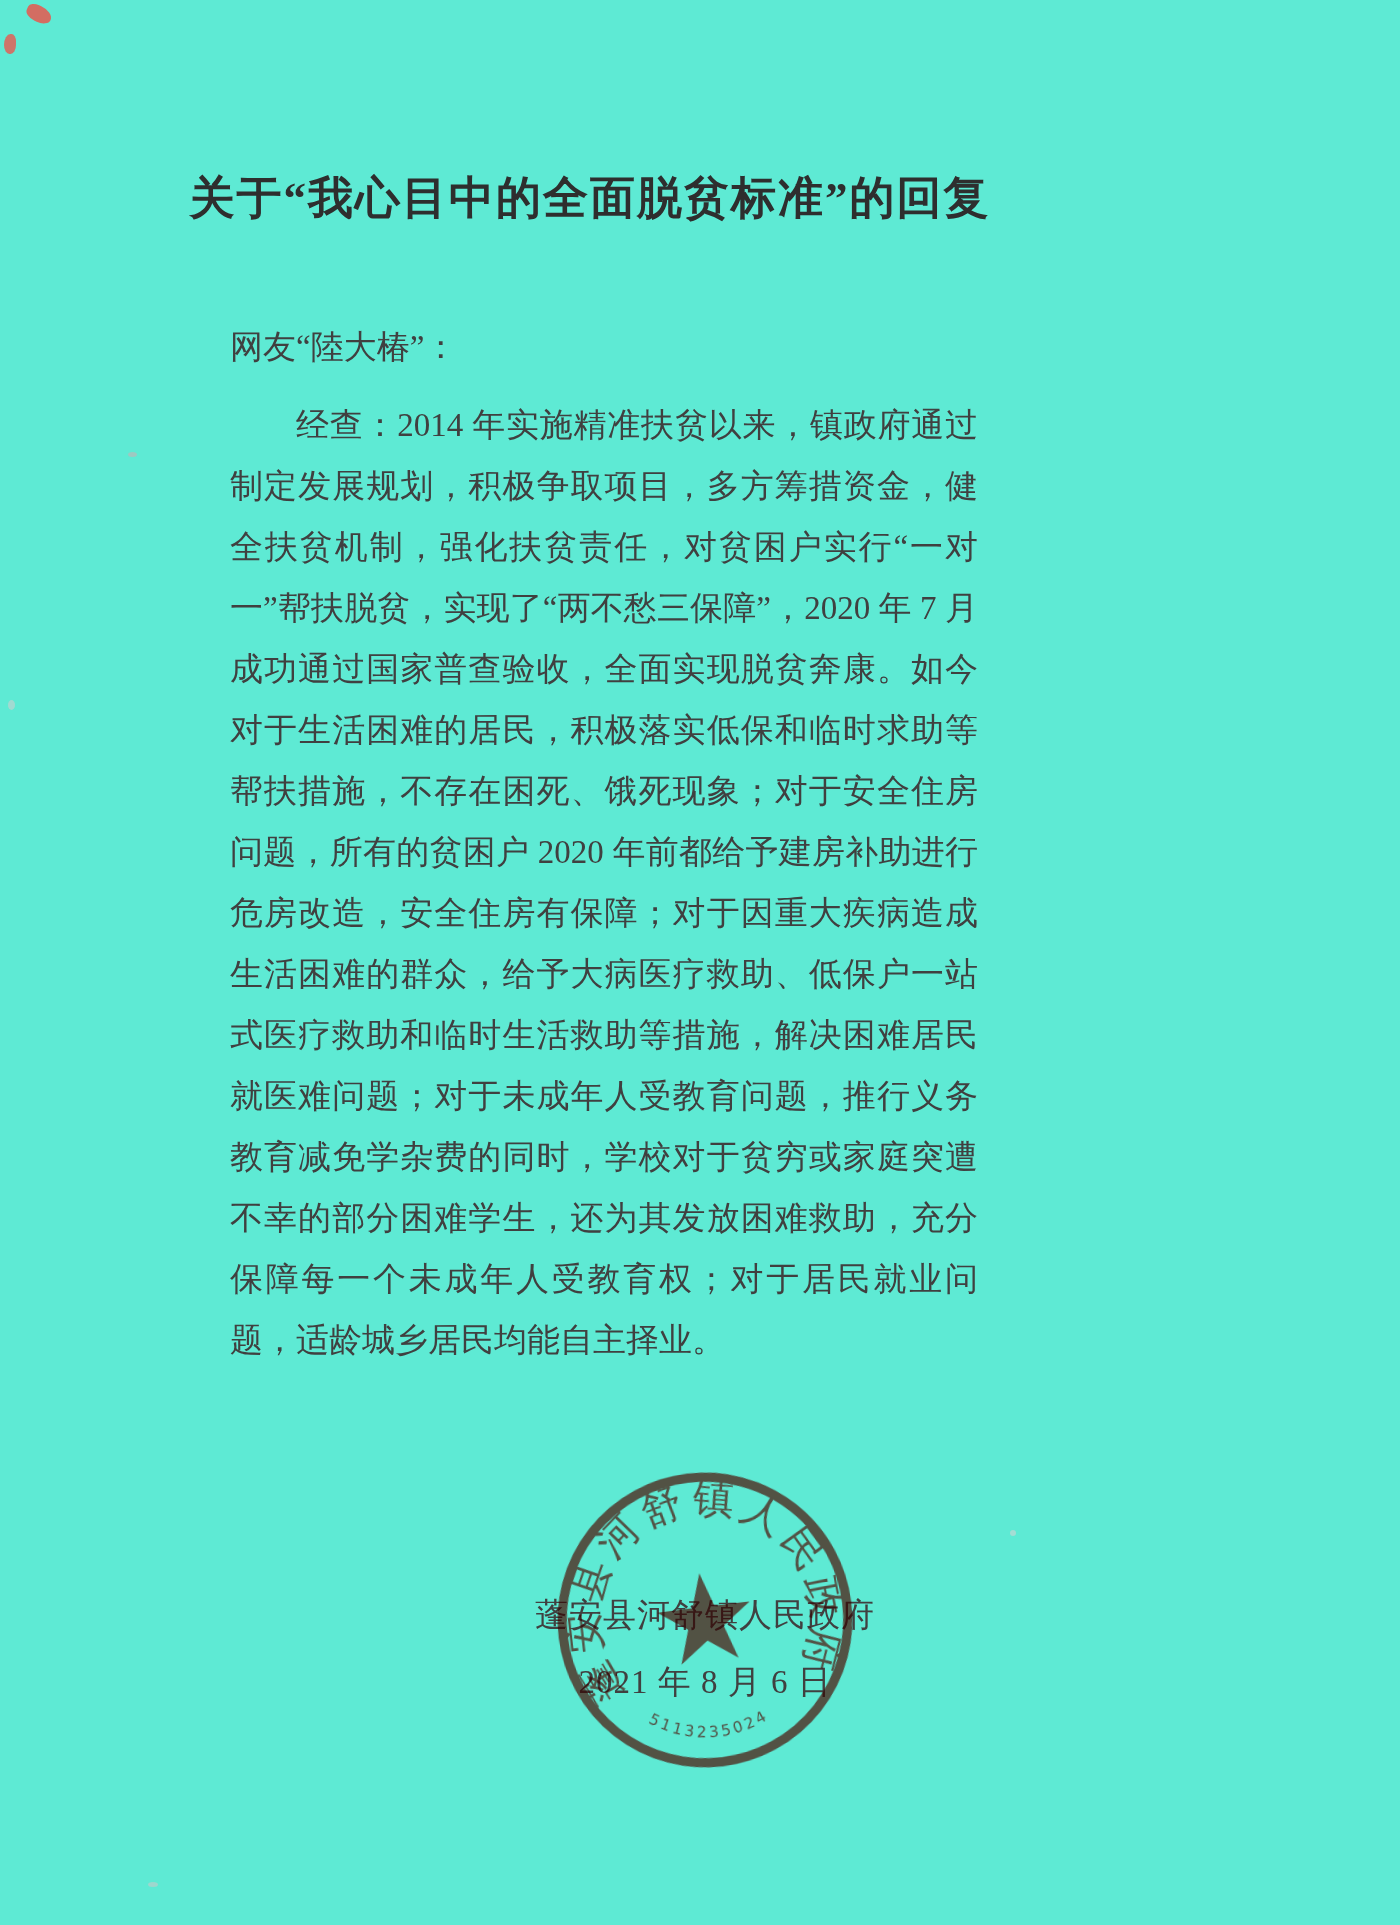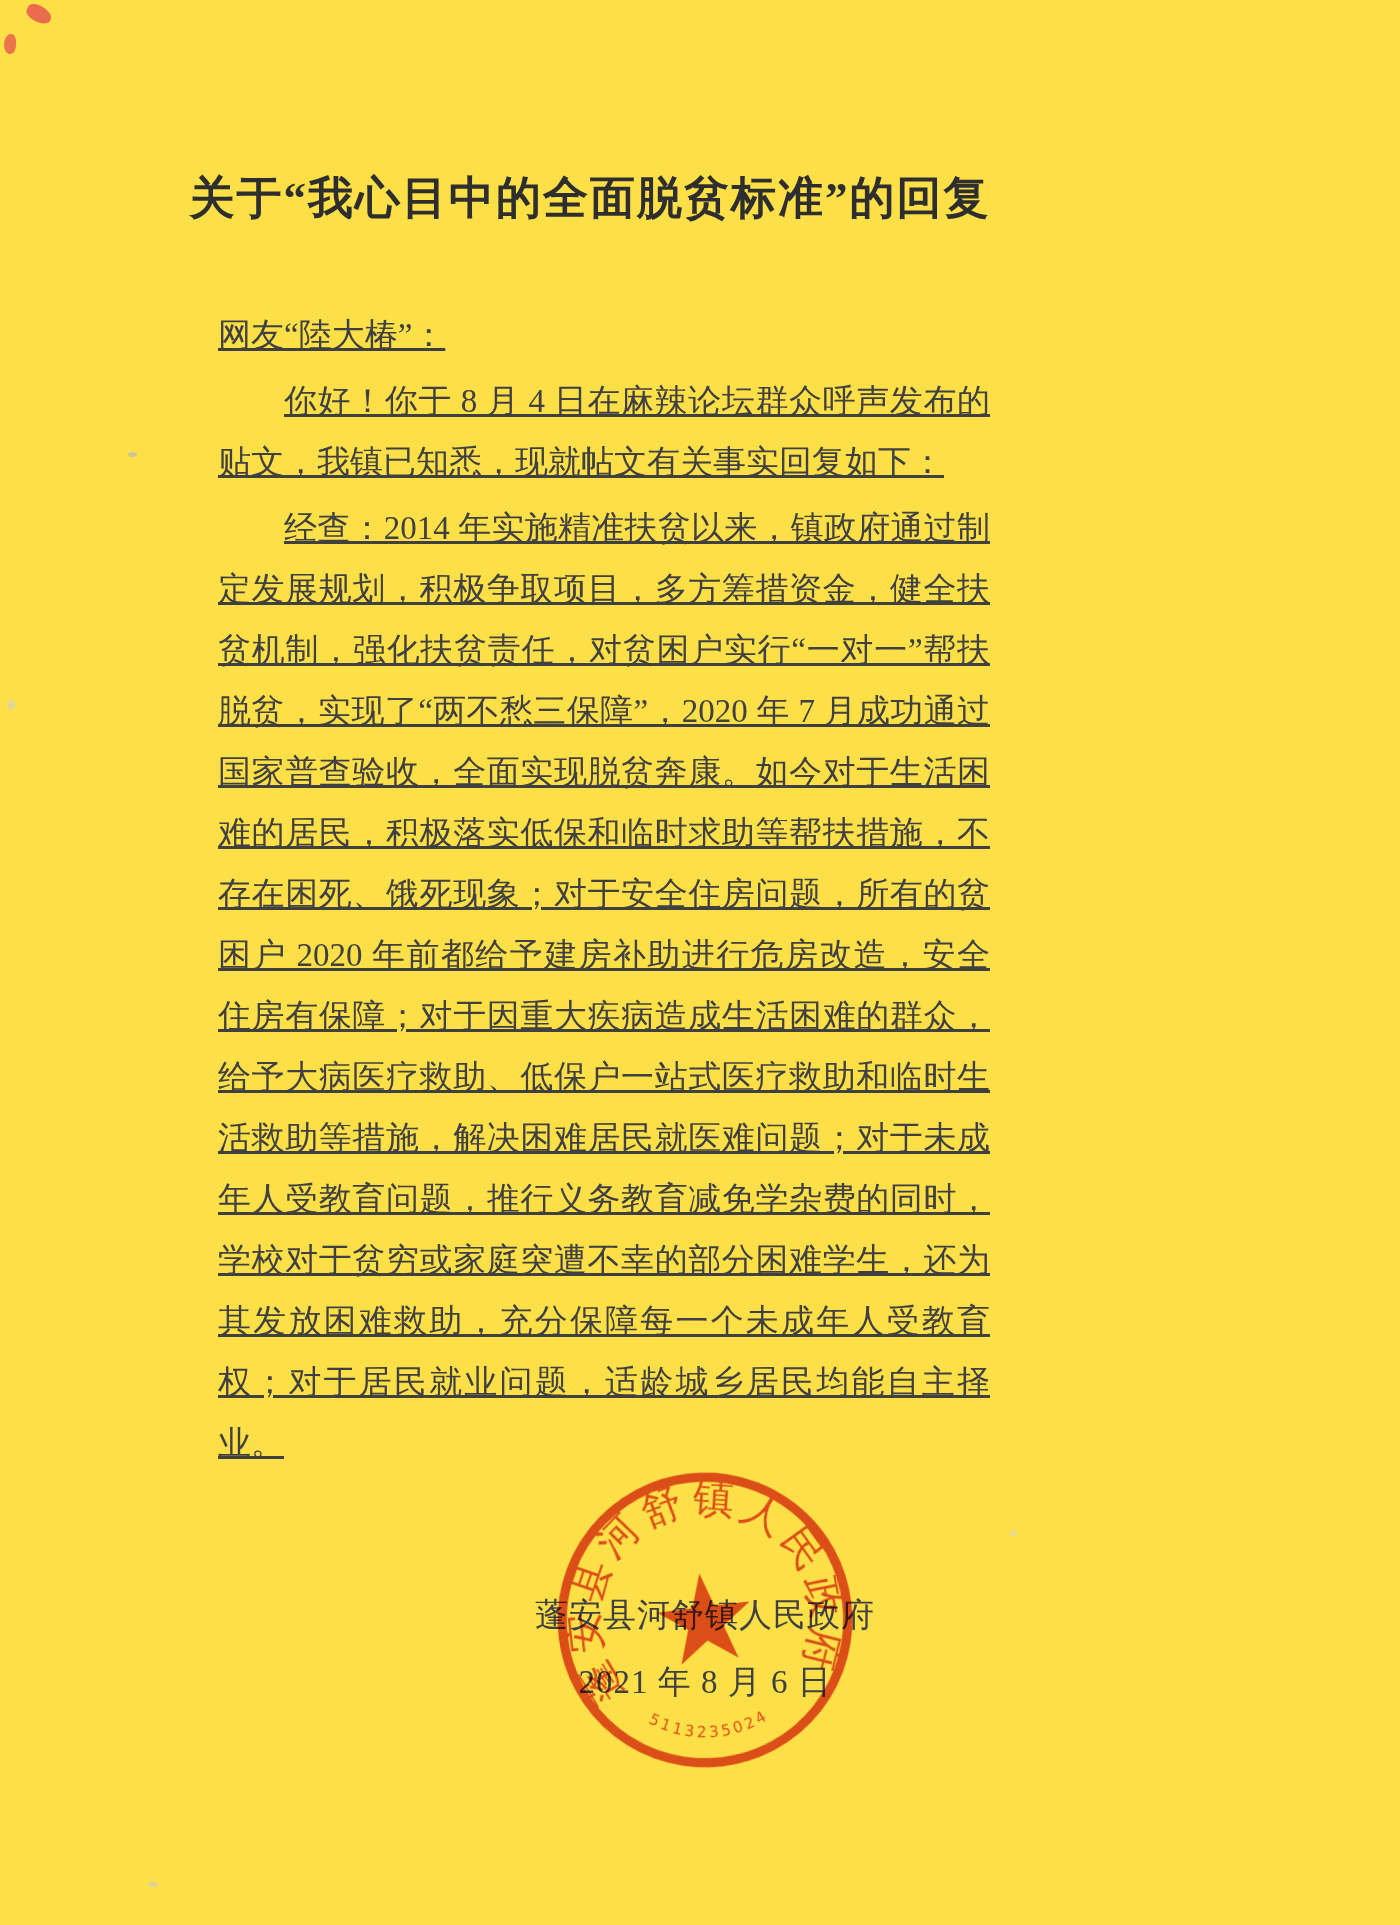--- a/index.html
+++ b/index.html
@@ -4,21 +4,21 @@
 <style>
   html, body {
     margin: 0;
     padding: 0;
     background: #ffffff;
   }
   .page {
     position: relative;
     width: 1400px;
     height: 1925px;
-    background: #fde047;
+    background: #5eead4;
     overflow: hidden;
     font-family: "Liberation Serif", "DejaVu Serif", serif;
     color: #3b3b3b;
   }
   .doc-title {
     position: absolute;
     top: 138px;
     left: 0;
     width: 1180px;
     text-align: center;
@@ -32,23 +32,22 @@
     top: 300px;
     left: 213px;
     width: 782px;
     font-size: 33px;
     line-height: 61px;
     text-align: justify;
     text-justify: inter-character;
     color: #404040;
   }
   .doc-body p {
-    margin: 5px;
+    margin: 17px;
     padding: 0;
-    text-decoration: underline;
   }
   .doc-body p.indent {
     text-indent: 2em;
   }
   .signature-block {
     position: absolute;
     top: 1593px;
     left: 520px;
     width: 370px;
     text-align: center;
@@ -97,21 +96,20 @@
   <div class="artifact red-b"></div>
   <div class="artifact gray-a"></div>
   <div class="artifact gray-b"></div>
   <div class="artifact gray-c"></div>
   <div class="artifact gray-d"></div>
 
   <h1 class="doc-title">关于“我心目中的全面脱贫标准”的回复</h1>
 
   <div class="doc-body">
     <p>网友“陸大椿”：</p>
-    <p class="indent">你好！你于 8 月 4 日在麻辣论坛群众呼声发布的贴文，我镇已知悉，现就帖文有关事实回复如下：</p>
     <p class="indent">经查：2014 年实施精准扶贫以来，镇政府通过制定发展规划，积极争取项目，多方筹措资金，健全扶贫机制，强化扶贫责任，对贫困户实行“一对一”帮扶脱贫，实现了“两不愁三保障”，2020 年 7 月成功通过国家普查验收，全面实现脱贫奔康。如今对于生活困难的居民，积极落实低保和临时求助等帮扶措施，不存在困死、饿死现象；对于安全住房问题，所有的贫困户 2020 年前都给予建房补助进行危房改造，安全住房有保障；对于因重大疾病造成生活困难的群众，给予大病医疗救助、低保户一站式医疗救助和临时生活救助等措施，解决困难居民就医难问题；对于未成年人受教育问题，推行义务教育减免学杂费的同时，学校对于贫穷或家庭突遭不幸的部分困难学生，还为其发放困难救助，充分保障每一个未成年人受教育权；对于居民就业问题，适龄城乡居民均能自主择业。</p>
   </div>
 
   <div class="signature-block">
     <span class="signature-line">蓬安县河舒镇人民政府</span>
     <span class="date-line">2021 年 8 月 6 日</span>
   </div>
 
   <svg class="seal" viewBox="0 0 300 300" xmlns="http://www.w3.org/2000/svg">
     <defs>

